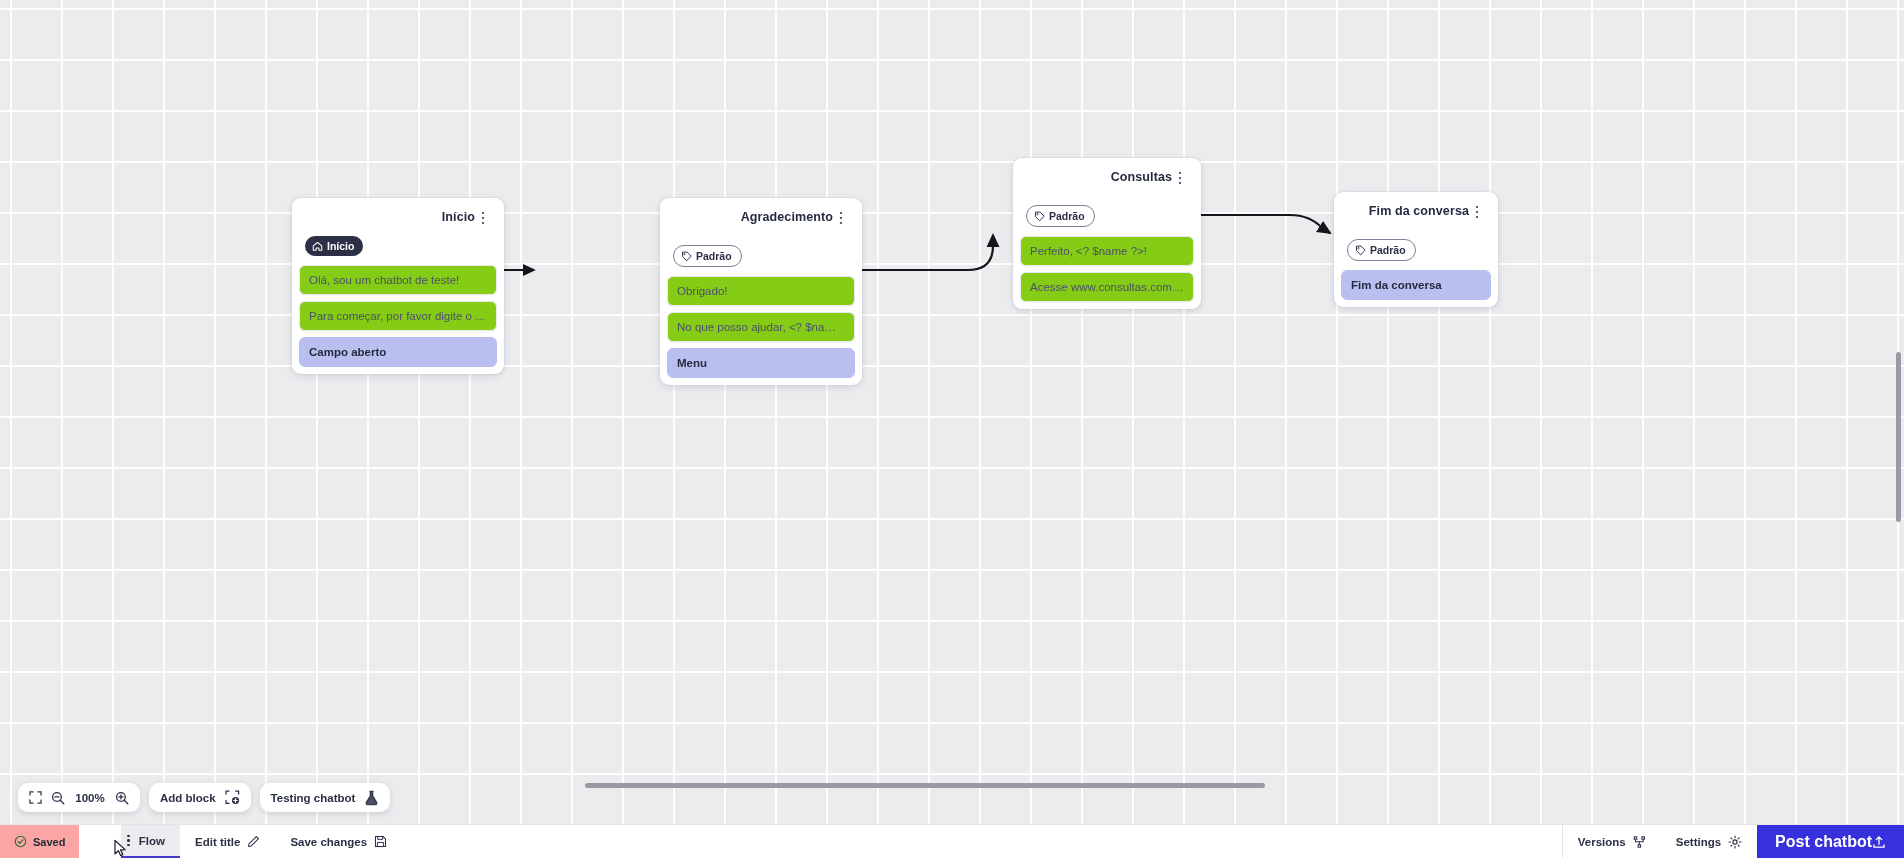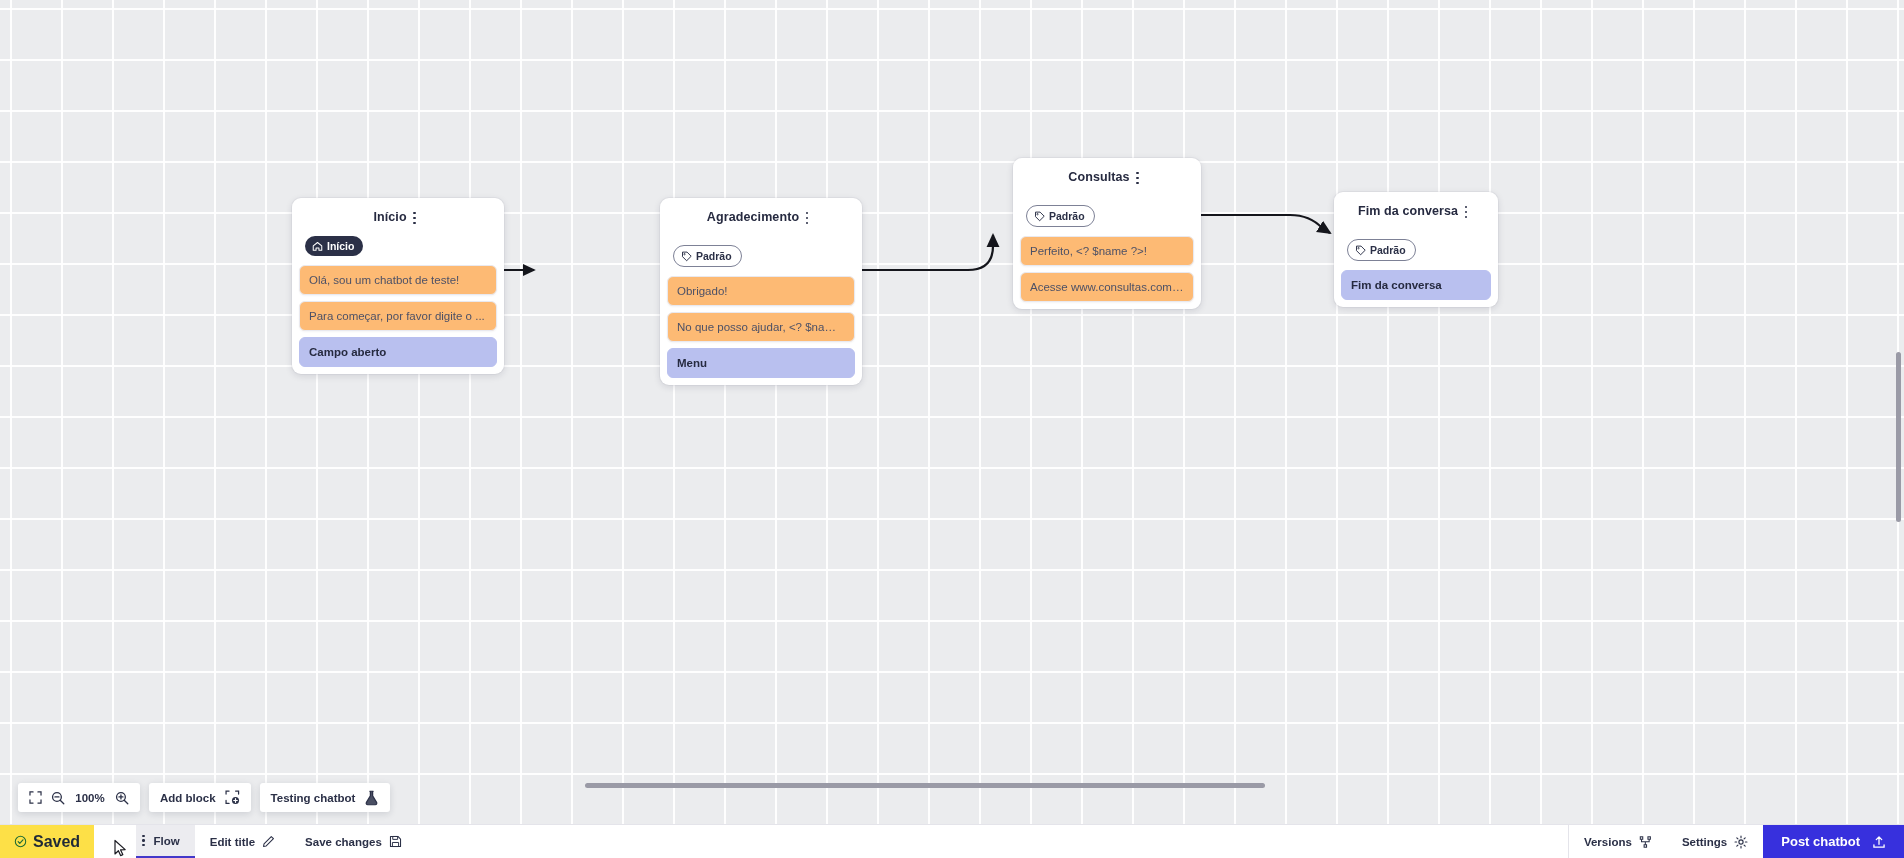--- a/index.html
+++ b/index.html
@@ -30,21 +30,21 @@
   .node {
     position: absolute;
     background: #ffffff;
     border-radius: 9px;
     box-shadow: 0 2px 7px rgba(30,32,60,.13), 0 0 0 1px rgba(30,32,60,.035);
     padding: 0;
   }
   .node-head {
     padding: 12px 13px 9px 13px;
   }
-  .node-title-row { display: flex; align-items: flex-start; justify-content: center; }
+  .node-title-row { display: flex; align-items: flex-start; justify-content: flex-end; }
   .node-title {
     font-size: 12.5px; font-weight: 700; color: #262a40;
     letter-spacing: .1px; line-height: 15px;
   }
   .kebab {
     width: 16px; height: 18px; display: flex; flex-direction: column;
     align-items: center; justify-content: center; gap: 2.5px;
     cursor: pointer; flex: 0 0 auto; margin-top: -1px;
   }
   .kebab i { width: 2.6px; height: 2.6px; border-radius: 50%; background: #2a2e44; display: block; }
@@ -56,21 +56,21 @@
     font-size: 10.5px; font-weight: 700; line-height: 1;
     padding: 4.5px 9px 4.5px 7px; border-radius: 20px;
   }
   .badge.home { background: #2b3047; color: #ffffff; }
   .badge.tag { background: #fff; color: #2b3047; border: 1.2px solid #7d8196; margin-top: 9px; }
   .badge svg { display: block; }
 
   
   .node-body { padding: 0 7px 7px 7px; }
   .row {
-    background: #fdba74;
+    background: #84cc16;
     border: 1px solid #e9e9ef;
     border-radius: 6px;
     font-size: 11.5px;
     color: #4d5166;
     padding: 7px 9px;
     line-height: 14px;
     margin-bottom: 6px;
     white-space: nowrap; overflow: hidden; text-overflow: ellipsis;
     box-shadow: 0 1px 2px rgba(30,32,60,.05);
   }
@@ -83,60 +83,60 @@
     box-shadow: none;
   }
 
   
   #toolbar {
     position: absolute; left: 18px; bottom: 46px;
     display: flex; align-items: center; gap: 9px;
     z-index: 6;
   }
   .tb-group {
-    background: #ffffff; border-radius: 3px;
+    background: #ffffff; border-radius: 10px;
     box-shadow: 0 2px 7px rgba(30,32,60,.14);
     display: flex; align-items: center;
     height: 29px; padding: 0 11px; gap: 9px;
   }
   .tb-label { font-size: 11.5px; color: #2b3047; font-weight: 600; white-space: nowrap; }
   .zoom-val { font-size: 11.5px; color: #2b3047; font-weight: 600; min-width: 32px; text-align: center; }
   .ic { display: flex; align-items: center; justify-content: center; cursor: pointer; }
 
   
   #bottombar {
     position: absolute; left: 0; right: 0; bottom: 0; height: 34px;
     background: #ffffff;
     border-top: 1px solid #e4e4ea;
     display: flex; align-items: stretch; justify-content: space-between;
     z-index: 8;
   }
   .bb-left, .bb-right { display: flex; align-items: stretch; }
   .saved-chip {
     display: flex; align-items: center; gap: 6px;
-    background: #fde047; color: #1f2937;
-    padding: 0 14px; font-size: 16px; font-weight: 600;
+    background: #fca5a5; color: #1f2937;
+    padding: 0 14px; font-size: 11px; font-weight: 600;
   }
   .bb-item {
     display: flex; align-items: center; gap: 7px;
     padding: 0 15px; font-size: 11.5px; color: #2b3047; font-weight: 600;
     cursor: pointer; position: relative; white-space: nowrap;
   }
   .bb-tab {
     background: #ececf0;
     border-bottom: 2px solid #4338ca;
     padding-left: 6px;
     margin-left: 42px;
   }
   .tab-kebab { display: flex; flex-direction: column; gap: 2px; margin-right: 2px; }
   .tab-kebab i { width: 2.4px; height: 2.4px; border-radius: 50%; background: #2b3047; }
   .post-btn {
-    display: flex; align-items: center; gap: 12px;
+    display: flex; align-items: center; gap: 0;
     background: #3730dd; color: #ffffff;
-    padding: 0 18px; font-size: 13px; font-weight: 700;
+    padding: 0 18px; font-size: 16px; font-weight: 700;
     cursor: pointer; white-space: nowrap;
   }
   .divider-v { width: 1px; background: #e4e4ea; align-self: stretch; }
 
   
   #cursor { position: absolute; left: 113px; top: 839px; z-index: 30; pointer-events: none; }
 
   
   #hscroll {
     position: absolute; left: 585px; bottom: 36px; width: 680px; height: 5px;

